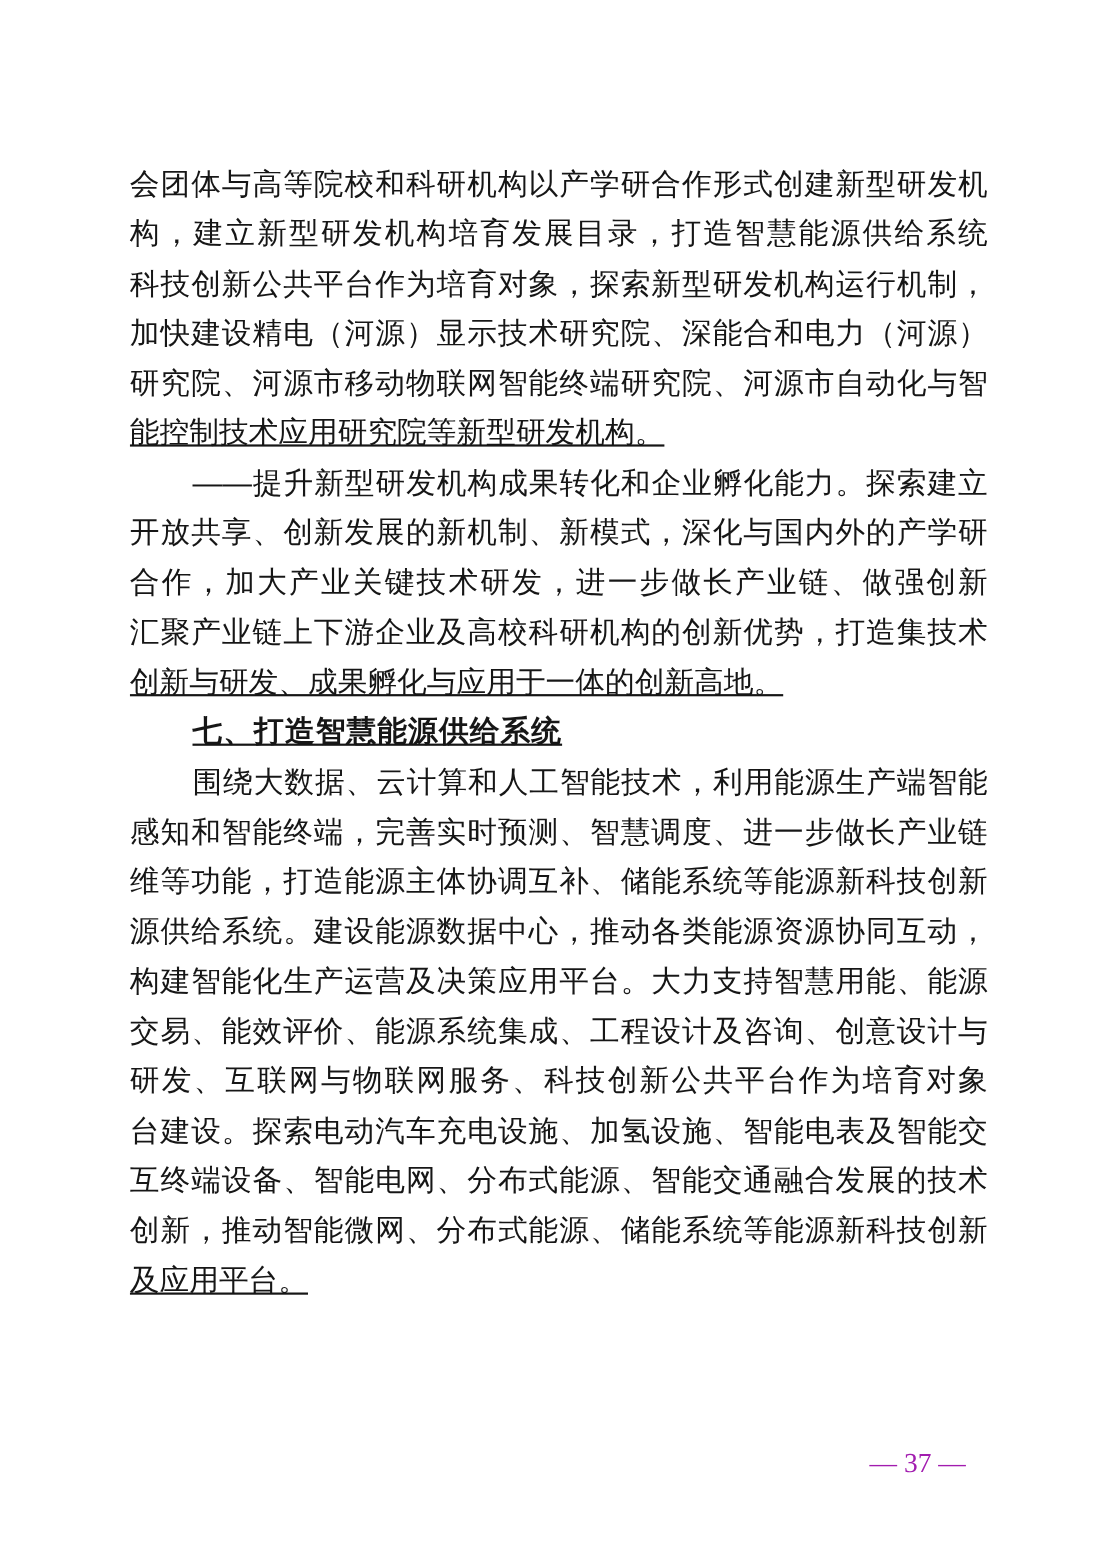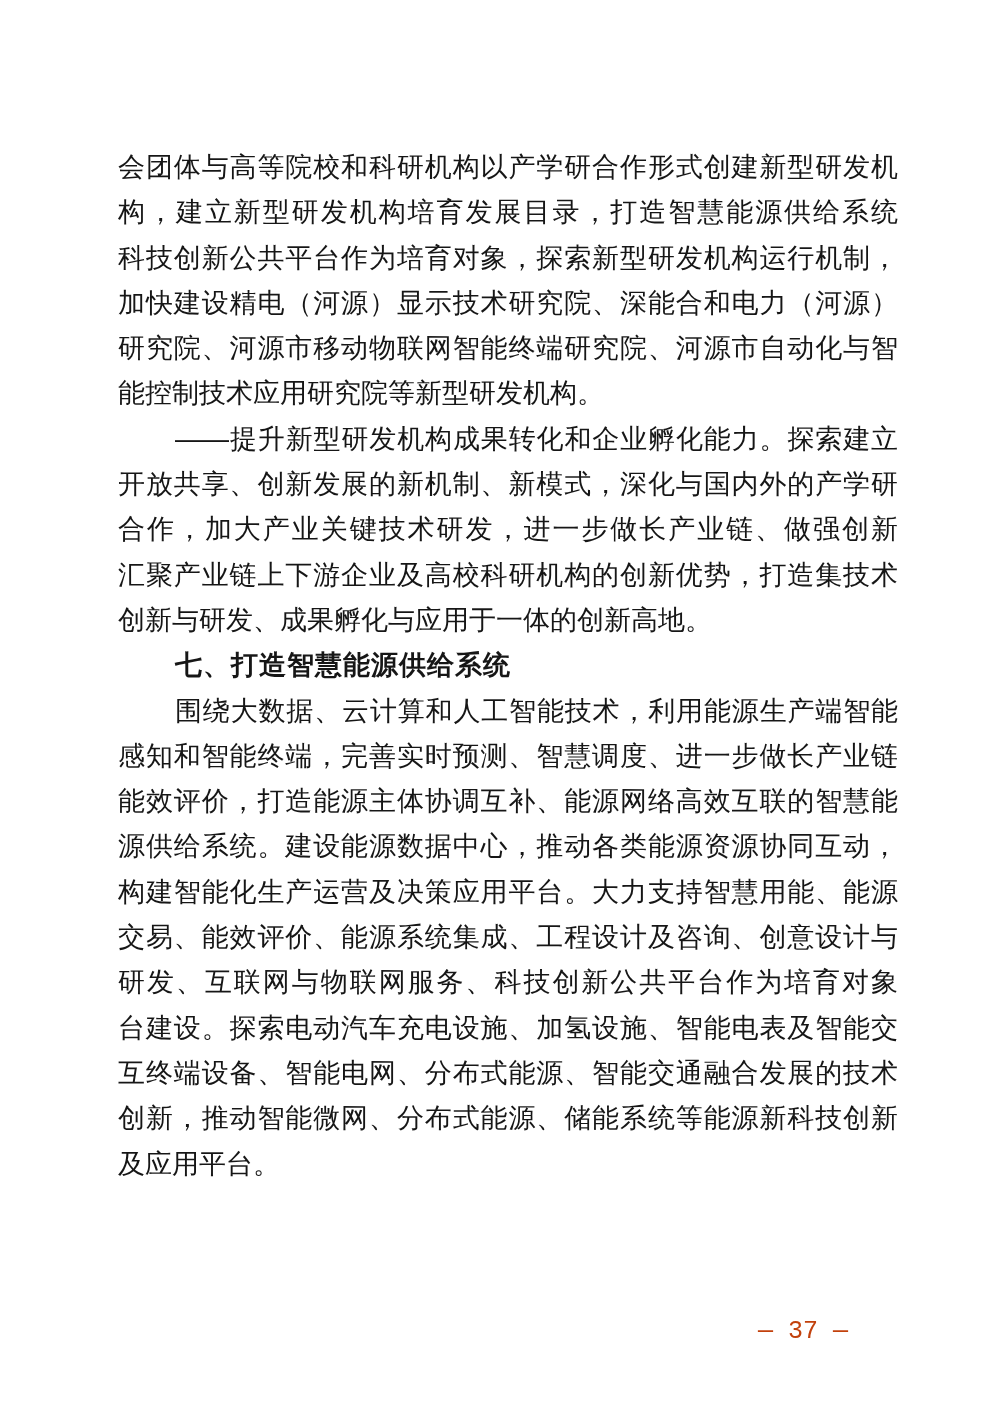--- a/index.html
+++ b/index.html
@@ -34,37 +34,38 @@
     overflow: hidden;
   }
   .line.fill {
     text-align: justify;
     text-align-last: justify;
     text-justify: inter-character;
   }
   .line.natural {
     text-align: center;
     text-align-last: left;
+    text-decoration: underline;
   }
   .line.indent {
     text-indent: 57px;
   }
   .block.heading .line {
     font-weight: bold;
     letter-spacing: 1px;
   }
   .page-footer {
     position: absolute;
     left: 758px;
     top: 1305px;
     width: 120px;
-    text-align: left;
-    font-family: Liberation Mono, monospace;
+    text-align: right;
+    font-family: Liberation Serif, serif;
     font-size: 25px;
-    color: #c2410c;
+    color: #a21caf;
     white-space: nowrap;
   }
 </style>
 </head>
 <body>
 
 <div class="page">
   <div class="doc-body">
       <div class="block">
         <div class="line fill">会团体与高等院校和科研机构以产学研合作形式创建新型研发机</div>
@@ -80,21 +81,21 @@
         <div class="line fill">合作，加大产业关键技术研发，进一步做长产业链、做强创新链，</div>
         <div class="line fill">汇聚产业链上下游企业及高校科研机构的创新优势，打造集技术</div>
         <div class="line natural">创新与研发、成果孵化与应用于一体的创新高地。</div>
       </div>
       <div class="block heading">
         <div class="line natural indent">七、打造智慧能源供给系统</div>
       </div>
       <div class="block">
         <div class="line fill indent">围绕大数据、云计算和人工智能技术，利用能源生产端智能</div>
         <div class="line fill">感知和智能终端，完善实时预测、智慧调度、进一步做长产业链</div>
-        <div class="line fill">能效评价，打造能源主体协调互补、能源网络高效互联的智慧能</div>
+        <div class="line fill">维等功能，打造能源主体协调互补、储能系统等能源新科技创新</div>
         <div class="line fill">源供给系统。建设能源数据中心，推动各类能源资源协同互动，</div>
         <div class="line fill">构建智能化生产运营及决策应用平台。大力支持智慧用能、能源</div>
         <div class="line fill">交易、能效评价、能源系统集成、工程设计及咨询、创意设计与</div>
         <div class="line fill">研发、互联网与物联网服务、科技创新公共平台作为培育对象</div>
         <div class="line fill">台建设。探索电动汽车充电设施、加氢设施、智能电表及智能交</div>
         <div class="line fill">互终端设备、智能电网、分布式能源、智能交通融合发展的技术</div>
         <div class="line fill">创新，推动智能微网、分布式能源、储能系统等能源新科技创新</div>
         <div class="line natural">及应用平台。</div>
       </div>
     </div>

